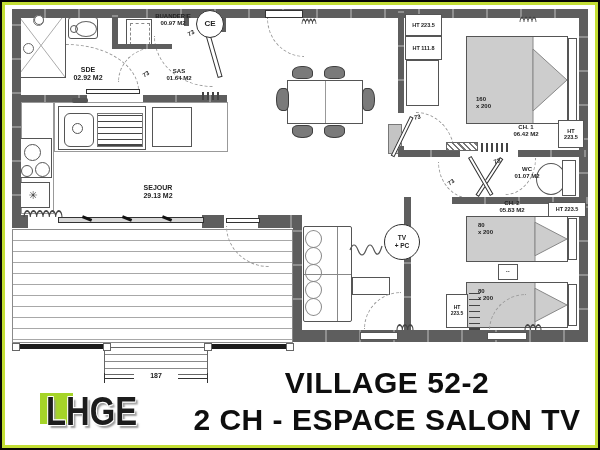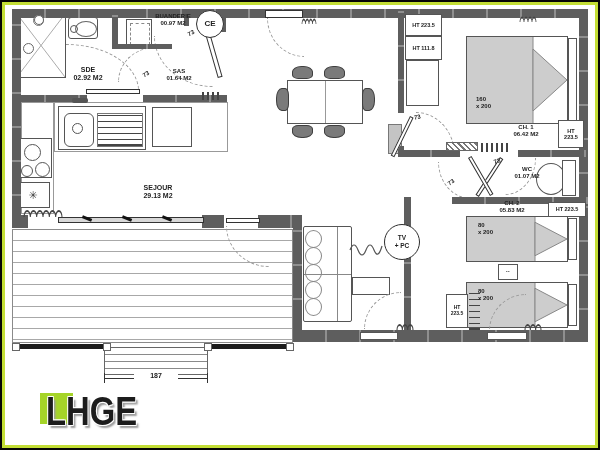--- a/index.html
+++ b/index.html
@@ -294,19 +294,23 @@
   <div class="a post" style="left:12px;top:343px;width:8px;height:8px;"></div>
   <div class="a post" style="left:103px;top:343px;width:8px;height:8px;"></div>
   <div class="a post" style="left:204px;top:343px;width:8px;height:8px;"></div>
   <div class="a post" style="left:286px;top:343px;width:8px;height:8px;"></div>
   <div class="a steps" style="left:104px;top:347px;width:104px;height:28px;"></div>
   <div class="a" style="left:104px;top:378px;width:104px;height:1px;background:#333;z-index:6;"></div>
   <div class="a tick" style="left:104px;top:373px;width:1px;height:10px;"></div>
   <div class="a tick" style="left:207px;top:373px;width:1px;height:10px;"></div>
   <div class="a lbl" style="left:134px;top:372px;width:44px;background:#fff;z-index:7;">187</div>
 
+  <div class="a" id="title">
+    <div>VILLAGE 52-2</div>
+    <div>2 CH - ESPACE SALON TV</div>
+  </div>
 
   <div class="a" id="logo-square"></div>
   <div class="a" id="logo-text">LHGE</div>
 
   <div class="a f-black"></div>
   <div class="a f-green"></div>
 </div>
 
 </body></html>

